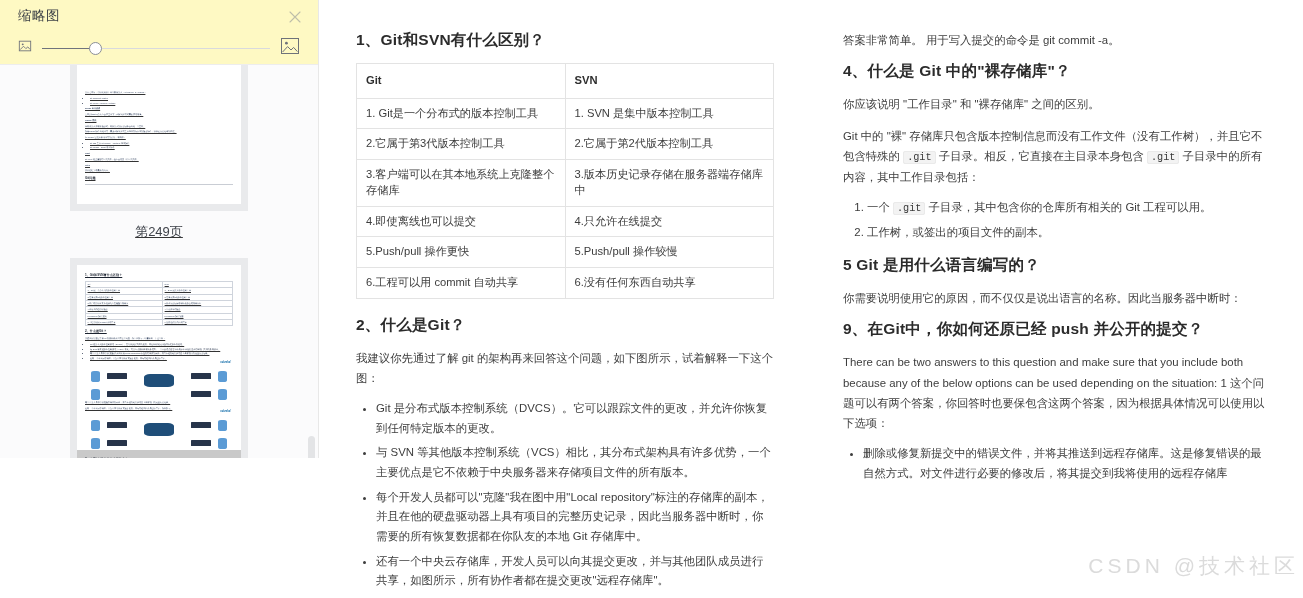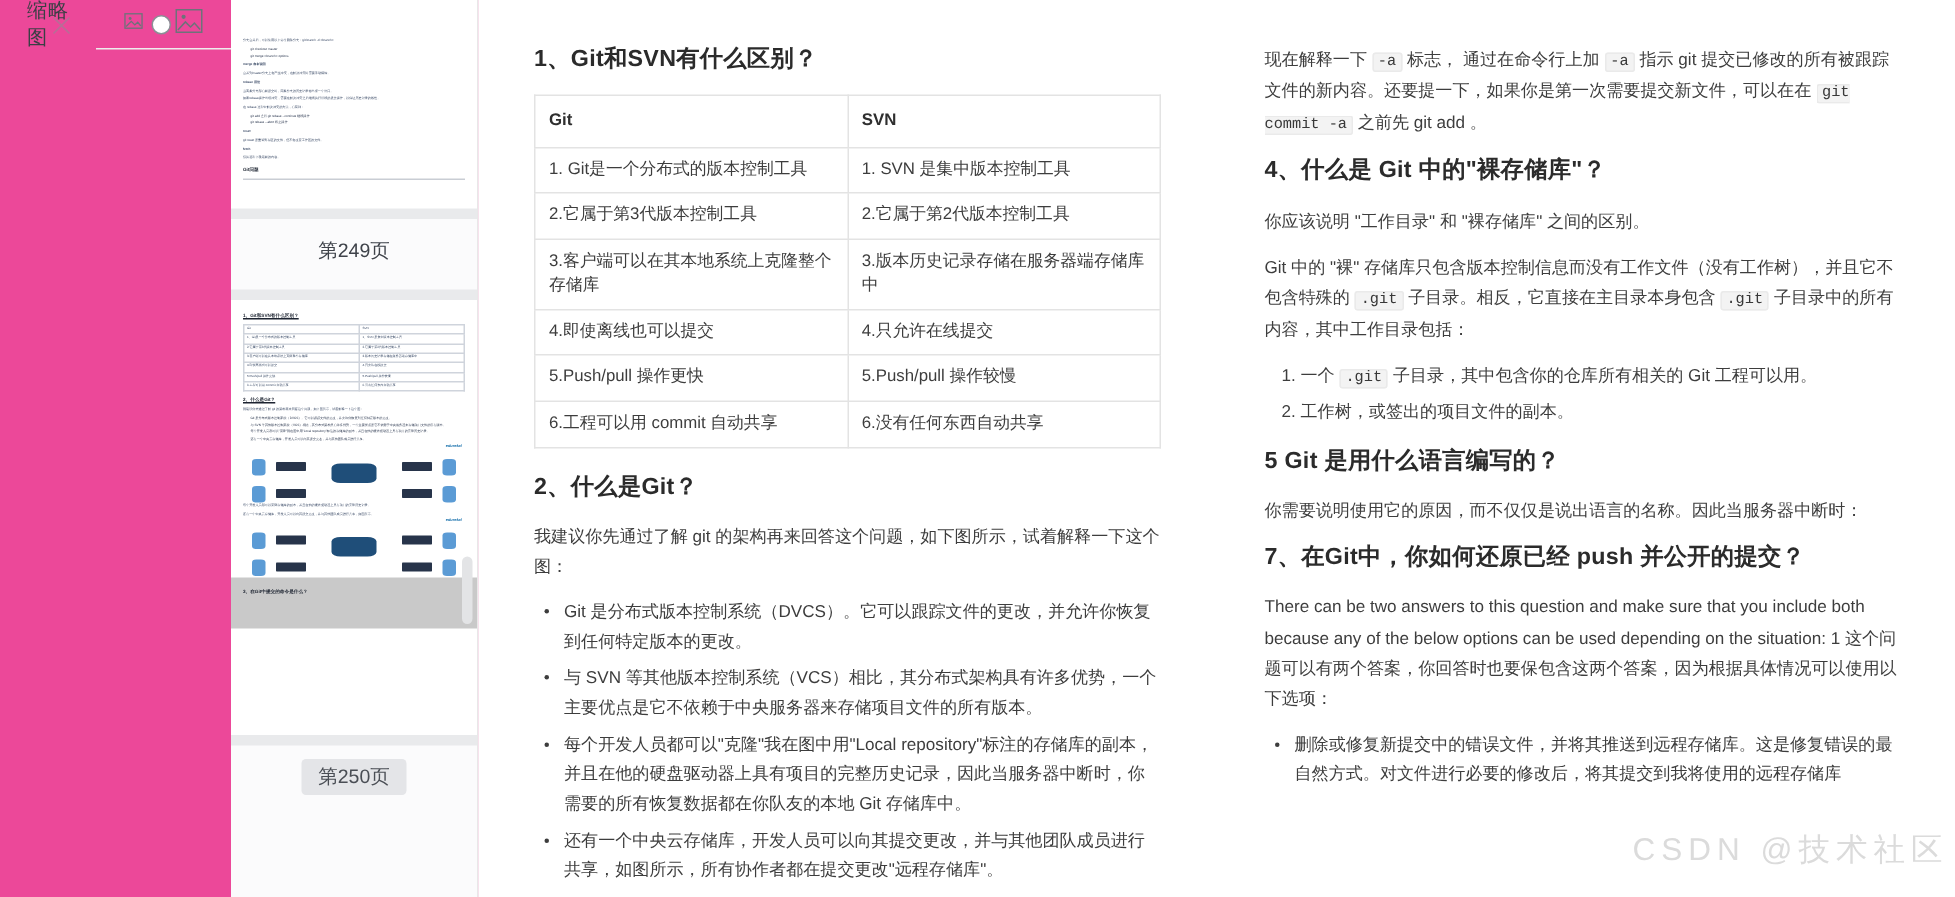--- a/index.html
+++ b/index.html
@@ -5,22 +5,22 @@
   html,body{margin:0;padding:0;}
   body{
     width:1303px;height:598px;overflow:hidden;background:#ffffff;
     font-family:"Liberation Sans","DejaVu Sans",sans-serif;
     color:#333;
   }
   .app{position:relative;width:1303px;height:598px;display:flex;}
 
   
   .thumb-panel{
-    position:relative;width:318px;height:598px;background:#ec4899;
-    border-right:1px solid #e8e8e8;display:flex;flex-direction:row;
+    position:relative;width:318px;height:458px;background:#fef9c3;
+    border-right:1px solid #e8e8e8;display:flex;flex-direction:column;
     flex:0 0 318px;
   }
   .thumb-header{
     height:32px;display:flex;align-items:center;padding:0 14px 0 18px;
     position:relative;flex:0 0 32px;
   }
   .thumb-title{font-size:13.5px;color:#3b3f45;letter-spacing:.5px;}
   .close-btn{
     position:absolute;right:14px;top:8px;width:18px;height:18px;
     cursor:pointer;opacity:.55;
@@ -35,20 +35,21 @@
   .slider-track{position:absolute;left:0;right:0;height:1px;background:#d9dadd;}
   .slider-fill{position:absolute;left:0;width:23%;height:1px;background:#70747c;}
   .slider-thumb{
     position:absolute;left:23%;width:11px;height:11px;margin-left:-5.5px;
     border-radius:50%;background:#fff;border:1px solid #8b8f96;cursor:pointer;
   }
 
   .thumb-scroll{
     flex:1;overflow:hidden;position:relative;background:#fbfbfc;
     padding-top:10px;
+    text-decoration:underline;
   }
   .thumb-item{display:flex;flex-direction:column;align-items:center;}
   .thumb-page{
     width:178px;background:#e9eaec;padding:7px;box-sizing:border-box;
   }
   .thumb-page.selected{outline:1px solid #29335c;outline-offset:-8px;}
   .thumb-paper{
     background:#fff;width:100%;box-sizing:border-box;overflow:hidden;
     position:relative;
   }
@@ -336,49 +337,42 @@
         <li>Git 是分布式版本控制系统（DVCS）。它可以跟踪文件的更改，并允许你恢复到任何特定版本的更改。</li>
         <li>与 SVN 等其他版本控制系统（VCS）相比，其分布式架构具有许多优势，一个主要优点是它不依赖于中央服务器来存储项目文件的所有版本。</li>
         <li>每个开发人员都可以"克隆"我在图中用"Local repository"标注的存储库的副本，并且在他的硬盘驱动器上具有项目的完整历史记录，因此当服务器中断时，你需要的所有恢复数据都在你队友的本地 Git 存储库中。</li>
         <li>还有一个中央云存储库，开发人员可以向其提交更改，并与其他团队成员进行共享，如图所示，所有协作者都在提交更改"远程存储库"。</li>
       </ul>
 
     </section>
 
     <section class="col col-right">
 
-
-      <p class="body"><span>现在解释一下</span>
-        <code class="inline">-a</code>
-        <span>标志， 通过在命令行上加</span>
-        <code class="inline">-a</code>
-        <span>指示 git 提交已修改的所有被跟踪文件的新内容。还要提一下，如果你是第一次需要提交新文件，可以在在</span>
-        <code class="inline">git commit -a</code>
-        <span>之前先 git add 。</span>
-      </p>
+      <p class="body">答案非常简单。 用于写入提交的命令是 git commit -a。</p>
+
 
       <h2 class="q">4、什么是 Git 中的"裸存储库"？</h2>
       <p class="body">你应该说明 "工作目录" 和 "裸存储库" 之间的区别。</p>
       <p class="body"><span>Git 中的 "裸" 存储库只包含版本控制信息而没有工作文件（没有工作树），并且它不包含特殊的</span>
         <code class="inline">.git</code>
         <span>子目录。相反，它直接在主目录本身包含</span>
         <code class="inline">.git</code>
         <span>子目录中的所有内容，其中工作目录包括：</span>
       </p>
       <ol class="body">
         <li><span>一个</span>
             <code class="inline">.git</code>
             <span>子目录，其中包含你的仓库所有相关的 Git 工程可以用。</span></li>
         <li>工作树，或签出的项目文件的副本。</li>
       </ol>
 
       <h2 class="q">5 Git 是用什么语言编写的？</h2>
       <p class="body">你需要说明使用它的原因，而不仅仅是说出语言的名称。因此当服务器中断时：</p>
 
-      <h2 class="q">7、在Git中，你如何还原已经 push 并公开的提交？</h2>
+      <h2 class="q">9、在Git中，你如何还原已经 push 并公开的提交？</h2>
       <p class="body">There can be two answers to this question and make sure that you include both because any of the below options can be used depending on the situation: 1 这个问题可以有两个答案，你回答时也要保包含这两个答案，因为根据具体情况可以使用以下选项：</p>
       <ul class="body">
         <li>删除或修复新提交中的错误文件，并将其推送到远程存储库。这是修复错误的最自然方式。对文件进行必要的修改后，将其提交到我将使用的远程存储库</li>
       </ul>
 
       <div class="watermark">CSDN @技术社区</div>
     </section>
   </main>
 </div>
 

